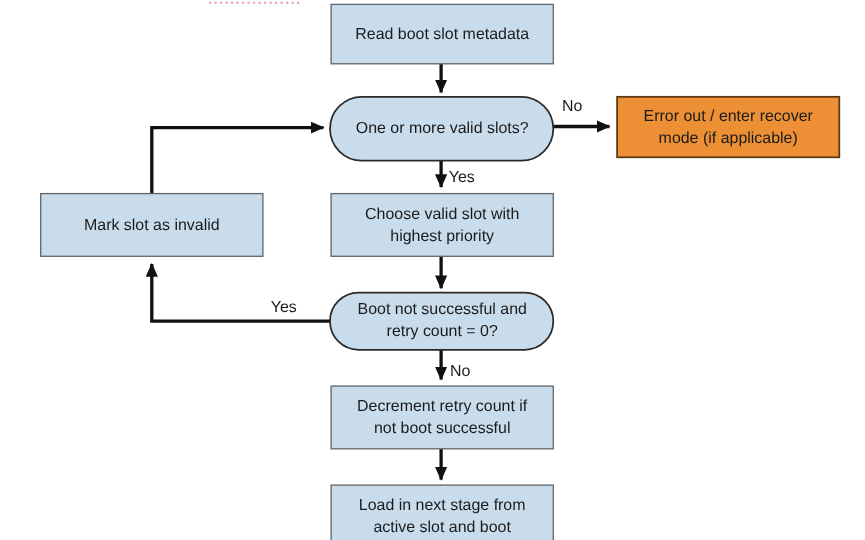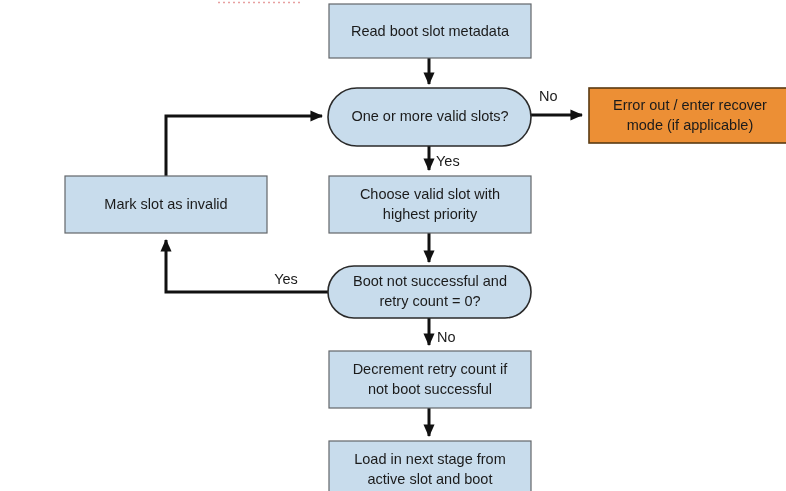--- a/index.html
+++ b/index.html
@@ -11,21 +11,20 @@
     width: 786px;
     height: 491px;
     overflow: hidden;
     font-family: "Liberation Sans", sans-serif;
   }
   #flow-root {
     position: relative;
     width: 662px;
     height: 491px;
     background: #ffffff;
-    margin-left: 28px;
   }
   svg#flow-svg {
     position: absolute;
     top: 0;
     left: 0;
     width: 786px;
     height: 491px;
     display: block;
   }
   .node-rect {

